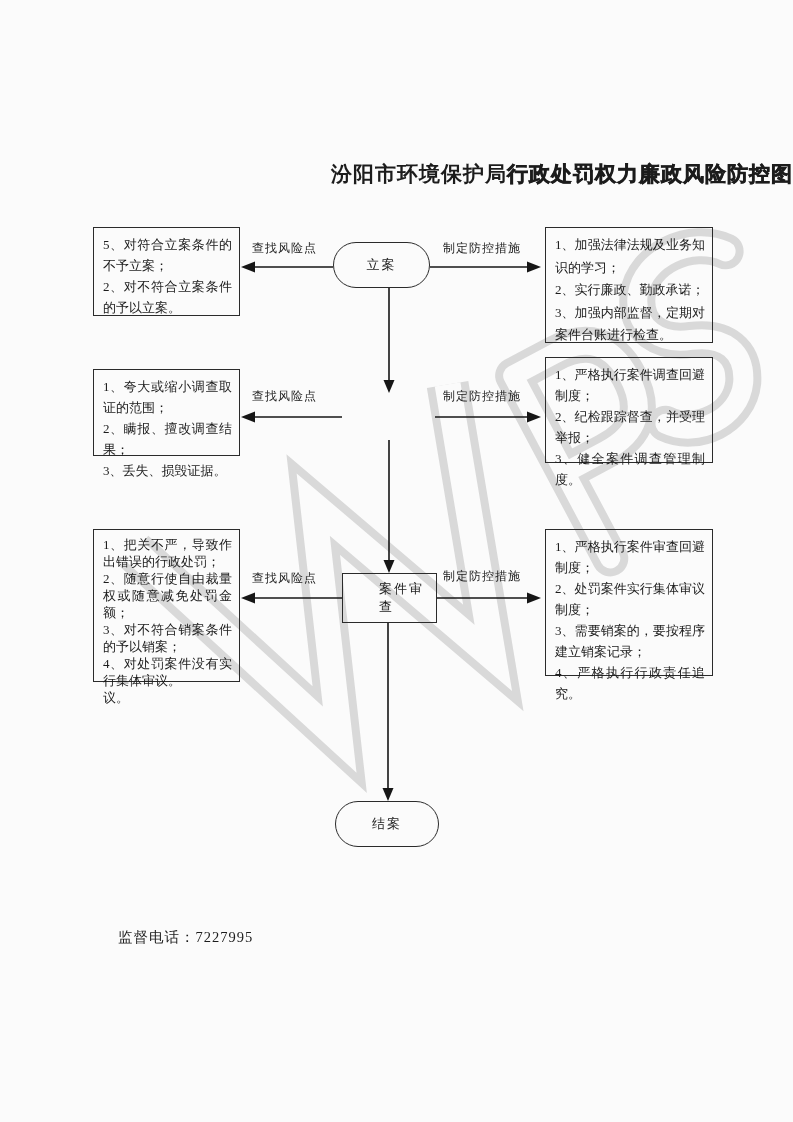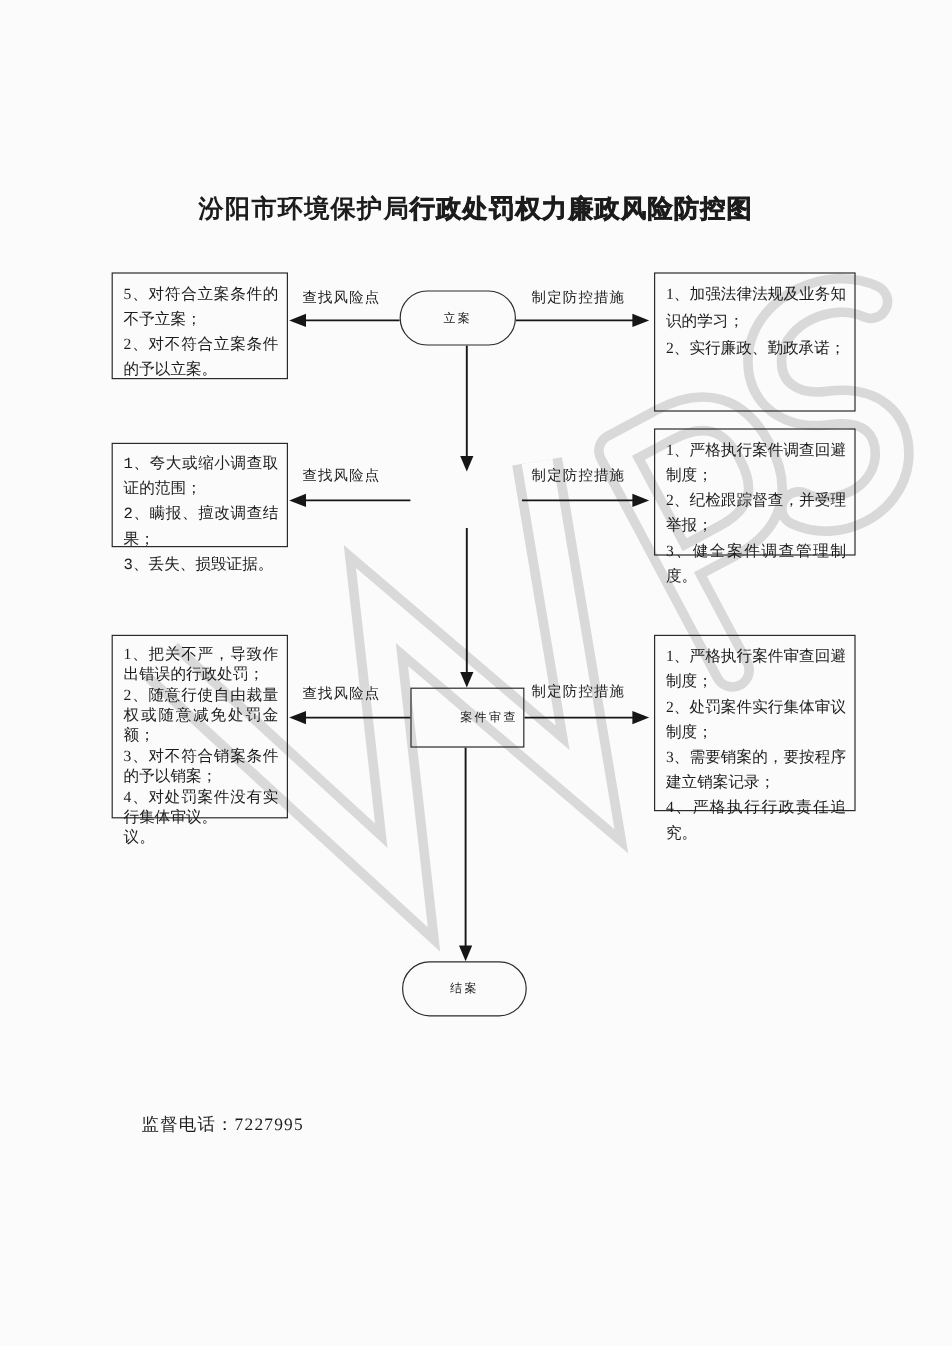--- a/index.html
+++ b/index.html
@@ -4,35 +4,35 @@
 <style>
   html,body{margin:0;padding:0;background:#fbfbfb;}
   .page{
     position:relative;width:793px;height:1122px;overflow:hidden;
     background:#fbfbfb;color:#1c1c1c;
     font-family:"Liberation Serif","DejaVu Serif",serif;
   }
   .layer{position:absolute;left:0;top:0;z-index:1;}
   .title{
     position:absolute;top:160px;left:0;right:0;z-index:2;
-    text-align:center;font-size:21px;font-weight:bold;letter-spacing:1px;
+    text-align:right;font-size:21px;font-weight:bold;letter-spacing:1px;
     white-space:nowrap;
   }
   .title .emph{ -webkit-text-stroke:0.6px #1c1c1c; }
   .fbox{
     position:absolute;z-index:2;border:1.5px solid #2b2b2b;background:transparent;
     font-size:13px;line-height:21px;padding:6px 7px 4px 9px;text-align:justify;
     box-sizing:border-box;
   }
   .fbox.tight{line-height:17px;}
   .fbox.lh22{line-height:22.5px;}
   .node{
     position:absolute;z-index:2;border:1.5px solid #2b2b2b;background:transparent;
     display:flex;align-items:center;justify-content:center;
-    font-size:10px;letter-spacing:2px;box-sizing:border-box;
+    font-size:13px;letter-spacing:2px;box-sizing:border-box;
   }
   .stadium{border-radius:24px;}
   .edge-label{
     position:absolute;z-index:2;font-size:12px;white-space:nowrap;letter-spacing:1px;
   }
   .footer{
     position:absolute;z-index:2;left:118px;top:928px;font-size:14.5px;letter-spacing:1px;
   }
 </style>
 </head>
@@ -86,23 +86,24 @@
   <div class="fbox" style="left:93px;top:227px;width:147px;height:89px;">
       <div>5、对符合立案条件的不予立案；</div>
       <div>2、对不符合立案条件的予以立案。</div>
     </div>
   <div class="edge-label" style="left:252px;top:240px;">查找风险点</div>
   <div class="node stadium" style="left:333px;top:242px;width:97px;height:46px;">立案</div>
   <div class="edge-label" style="left:443px;top:240px;">制定防控措施</div>
   <div class="fbox lh22" style="left:545px;top:227px;width:168px;height:116px;">
       <div>1、加强法律法规及业务知识的学习；</div>
       <div>2、实行廉政、勤政承诺；</div>
+      <div>3、加强内部监督，定期对案件台账进行检查。</div>
     </div>
 
-  <div class="fbox" style="left:93px;top:369px;width:147px;height:87px;font-family:Liberation Mono, monospace;">
+  <div class="fbox" style="left:93px;top:369px;width:147px;height:87px;">
       <div>1、夸大或缩小调查取证的范围；</div>
       <div>2、瞒报、擅改调查结果；</div>
       <div>3、丢失、损毁证据。</div>
     </div>
   <div class="edge-label" style="left:252px;top:388px;">查找风险点</div>
   <div class="edge-label" style="left:443px;top:388px;">制定防控措施</div>
   <div class="fbox" style="left:545px;top:357px;width:168px;height:106px;">
       <div>1、严格执行案件调查回避制度；</div>
       <div>2、纪检跟踪督查，并受理举报；</div>
       <div>3、健全案件调查管理制度。</div>

